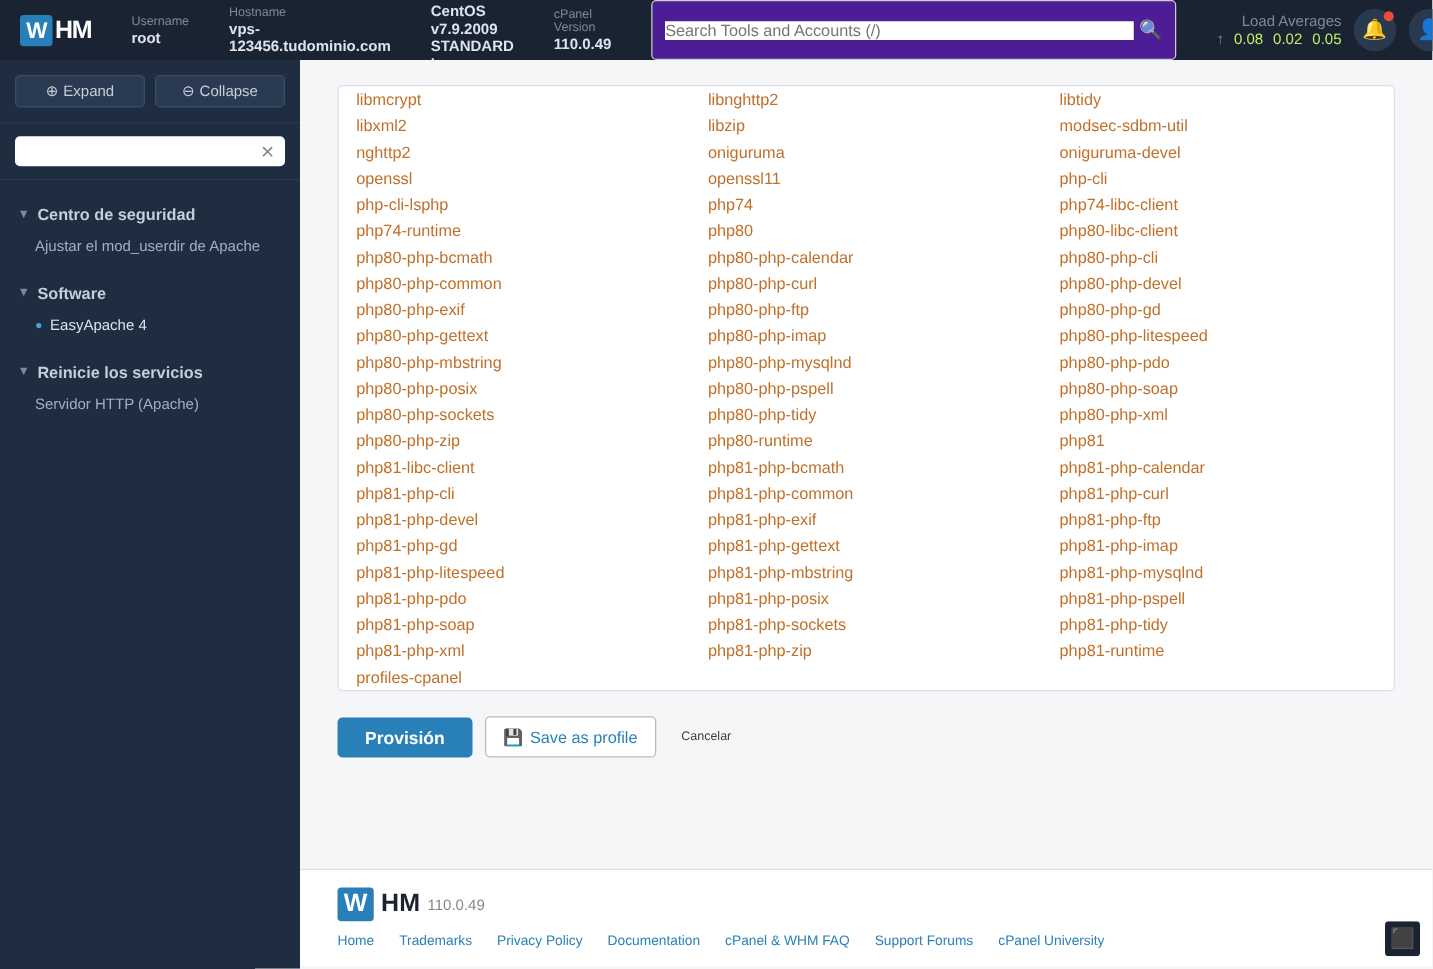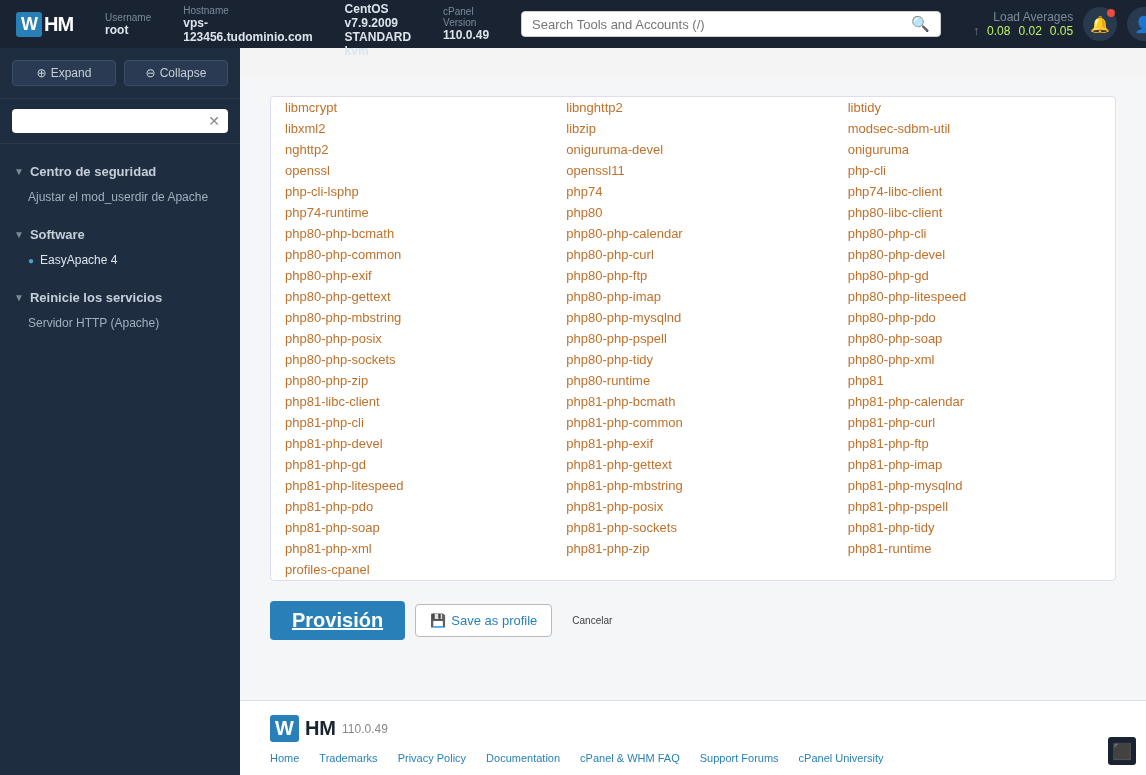--- a/index.html
+++ b/index.html
@@ -21,24 +21,24 @@
     .topbar-info span:last-child { color: #dde3ec; font-size: 12px; font-weight: bold; }
     .topbar-search-area {
       flex: 1;
       display: flex;
       align-items: center;
       justify-content: center;
     }
     .topbar-search {
       display: flex;
       align-items: center;
-      background: #ffffff;
+      background: #4c1d95;
       border-radius: 4px;
       width: 420px;
-      height: 26px;
+      height: 48px;
       padding: 0 10px;
       border: 1px solid #ccc;
     }
     .topbar-search input {
       border: none;
       outline: none;
       width: 100%;
       font-size: 13px;
       color: #333;
     }
@@ -148,21 +148,20 @@
     }
     .nav-item .bullet { color: #4a9fd4; font-size: 10px; }
     .nav-item.active { color: #dde3ec; }
 
     
     .main {
       flex: 1;
       overflow-y: auto;
       background: #f4f6f8;
       padding: 0;
-      margin-top: 28px;
     }
     .content-area {
       padding: 20px 30px 40px 30px;
       min-height: calc(100% - 80px);
     }
 
     
     .pkg-table {
       background: #fff;
       border: 1px solid #dde;
@@ -190,24 +189,23 @@
       gap: 10px;
       align-items: center;
       padding: 0 0 20px 0;
     }
     .btn-provision {
       background: #2980b9;
       color: #fff;
       border: none;
       border-radius: 4px;
       padding: 8px 22px;
-      font-size: 20px;
+      font-size: 14px;
       cursor: pointer;
       font-weight: bold;
-      text-decoration: underline;
     }
     .btn-save-profile {
       background: #fff;
       color: #2980b9;
       border: 1px solid #bbb;
       border-radius: 4px;
       padding: 8px 14px;
       font-size: 13px;
       cursor: pointer;
       display: flex;
@@ -392,22 +390,22 @@
       <div class="pkg-table">
         <div class="pkg-grid" id="pkg-grid">
 
         <div class="pkg-cell"><a href="#">libmcrypt</a></div>
             <div class="pkg-cell"><a href="#">libnghttp2</a></div>
             <div class="pkg-cell"><a href="#">libtidy</a></div>
             <div class="pkg-cell"><a href="#">libxml2</a></div>
             <div class="pkg-cell"><a href="#">libzip</a></div>
             <div class="pkg-cell"><a href="#">modsec-sdbm-util</a></div>
             <div class="pkg-cell"><a href="#">nghttp2</a></div>
+            <div class="pkg-cell"><a href="#">oniguruma</a></div>
             <div class="pkg-cell"><a href="#">oniguruma-devel</a></div>
-            <div class="pkg-cell"><a href="#">oniguruma</a></div>
             <div class="pkg-cell"><a href="#">openssl</a></div>
             <div class="pkg-cell"><a href="#">openssl11</a></div>
             <div class="pkg-cell"><a href="#">php-cli</a></div>
             <div class="pkg-cell"><a href="#">php-cli-lsphp</a></div>
             <div class="pkg-cell"><a href="#">php74</a></div>
             <div class="pkg-cell"><a href="#">php74-libc-client</a></div>
             <div class="pkg-cell"><a href="#">php74-runtime</a></div>
             <div class="pkg-cell"><a href="#">php80</a></div>
             <div class="pkg-cell"><a href="#">php80-libc-client</a></div>
             <div class="pkg-cell"><a href="#">php80-php-bcmath</a></div>

